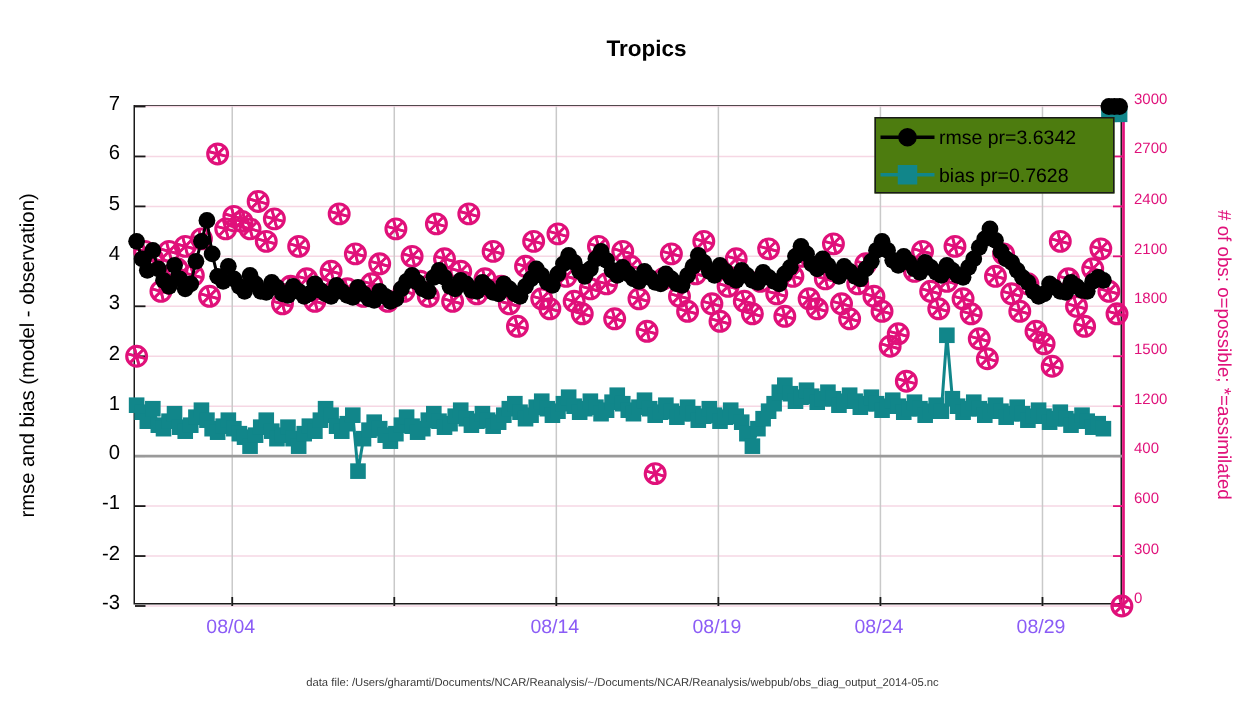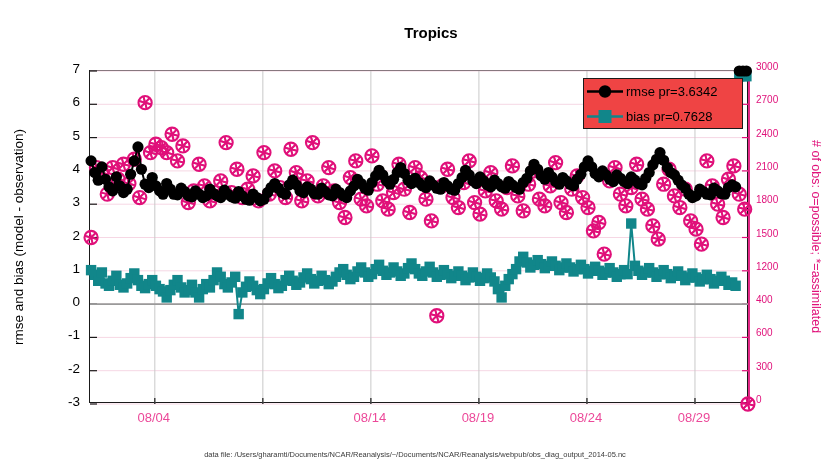--- a/index.html
+++ b/index.html
@@ -13,24 +13,24 @@
     border:1.4px solid #1a1a1a;background:#fff;}
   svg.layer{position:absolute;left:0;top:0;overflow:visible;}
   .ylab-left{position:absolute;left:8px;top:70px;height:333px;width:20px;
     writing-mode:vertical-rl;transform:rotate(180deg);text-align:center;
     font-size:13.5px;color:#000;white-space:nowrap;display:flex;align-items:center;justify-content:center;}
   .ylab-right{position:absolute;left:806px;top:70px;height:333px;width:20px;
     writing-mode:vertical-rl;text-align:center;font-size:12.5px;color:#E0117A;
     white-space:nowrap;display:flex;align-items:center;justify-content:center;}
   .tickl{position:absolute;font-size:13.5px;color:#000;text-align:right;width:40px;}
   .tickr{position:absolute;font-size:10px;color:#E0117A;text-align:left;width:48px;}
-  .tickx{position:absolute;font-size:13px;color:#ec4899;text-align:center;width:80px;}
+  .tickx{position:absolute;font-size:13px;color:#8b5cf6;text-align:center;width:80px;}
   #xaxis-label{position:absolute;top:424px;left:0;width:830px;text-align:center;font-size:13.5px;color:#000;}
   #legend-box{position:absolute;left:583px;top:78px;width:160px;height:51px;
-    background:#ef4444;border:1px solid #1a1a1a;box-sizing:border-box;}
+    background:#4d7c0f;border:1px solid #1a1a1a;box-sizing:border-box;}
   .leg-row{position:absolute;left:0;width:160px;height:25px;display:flex;align-items:center;}
   .leg-sym{width:42px;height:25px;flex:0 0 42px;}
   .leg-txt{font-size:13px;color:#000;white-space:nowrap;}
 </style>
 </head>
 <body>
 
 <div id="stage">
 
   <div class="ttl" id="title-main">Tropics</div>

